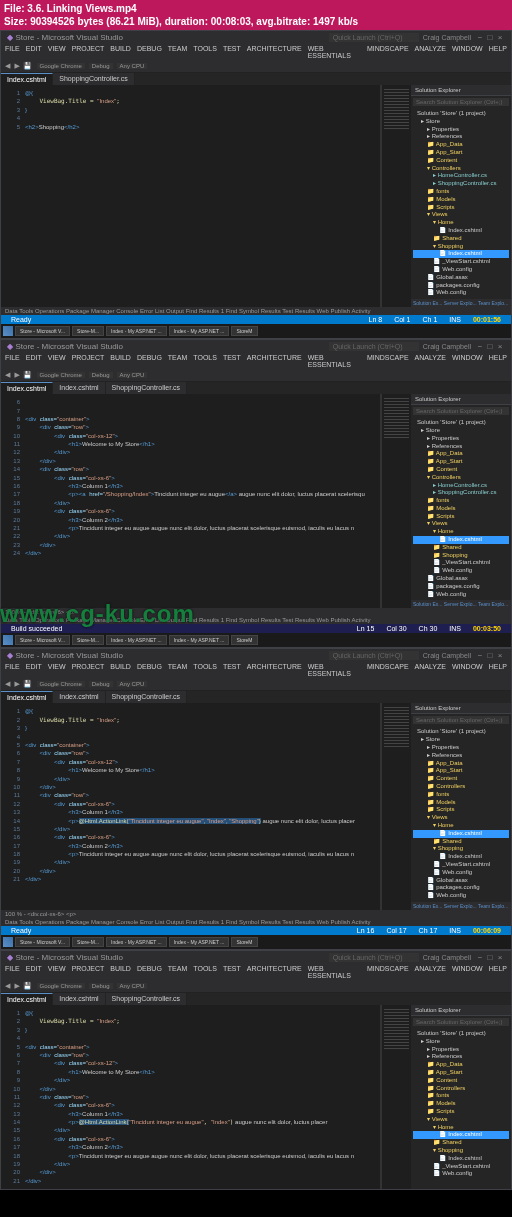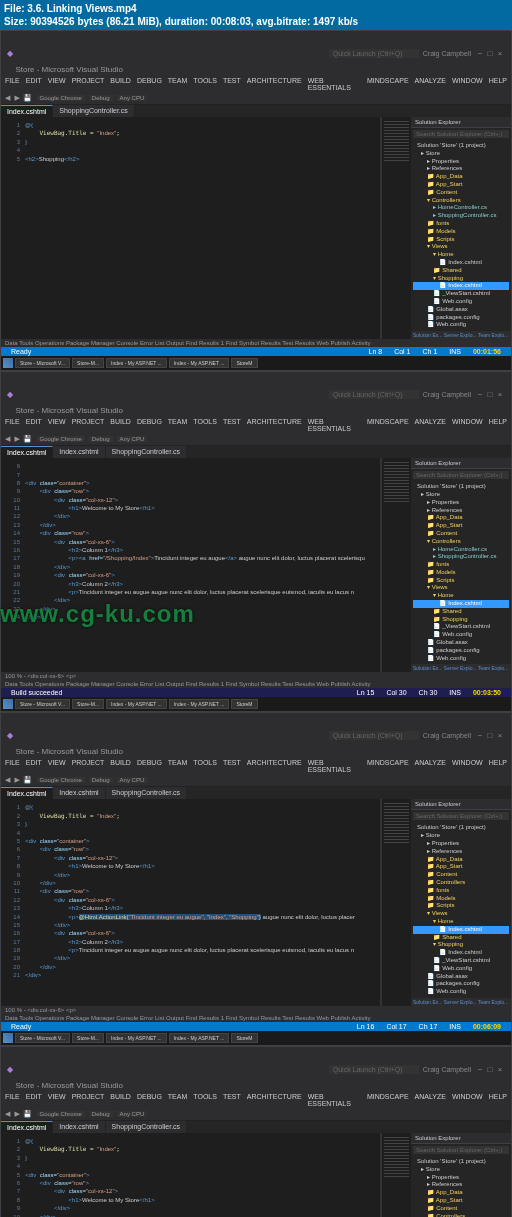--- a/index.html
+++ b/index.html
@@ -1,21 +1,21 @@
 <!DOCTYPE html>
 <html><head>
 <meta charset="utf-8">
 <style>
 * { margin: 0; padding: 0; box-sizing: border-box; font-family: "Segoe UI", Arial, sans-serif; }
 body { background: #000; width: 512px; color: #ccc; font-size: 8px; }
-.header-text { background: #0369a1; padding: 2px 4px; color: #fff; font-weight: bold; font-size: 10px; line-height: 1.3; }
+.header-text { background: #be185d; padding: 2px 4px; color: #fff; font-weight: bold; font-size: 10px; line-height: 1.3; }
 .header-text span { color: #fff; }
 .panel { width: 100%; background: #2d2d30; border: 1px solid #3f3f46; }
 .titlebar { background: #2d2d30; color: #999; padding: 2px 6px; font-size: 8px; display: flex; align-items: center; }
-.titlebar .title { flex: 1; margin-top: 32px; }
+.titlebar .title { flex: 1; }
 .titlebar .search { background: #333; padding: 1px 4px; font-size: 7px; color: #666; width: 90px; }
 .titlebar .user { color: #888; font-size: 7px; padding: 0 4px; }
 .titlebar .ctrl { display: inline-block; width: 10px; text-align: center; color: #888; }
 .menubar { background: #2d2d30; color: #ccc; padding: 1px 4px; font-size: 7px; display: flex; gap: 6px; }
 .menubar span { cursor: pointer; }
 .toolbar { background: #2d2d30; padding: 2px 4px; font-size: 7px; color: #999; display: flex; align-items: center; gap: 4px; border-bottom: 1px solid #222; }
 .toolbar .dd { background: #333; padding: 0 3px; font-size: 6px; }
 .tabs { background: #252526; display: flex; font-size: 7px; }
 .tab { padding: 2px 6px; background: #2d2d30; color: #ccc; border-right: 1px solid #222; }
 .tab.active { background: #1e1e1e; border-top: 1px solid #5a8fc7; color: #fff; }

